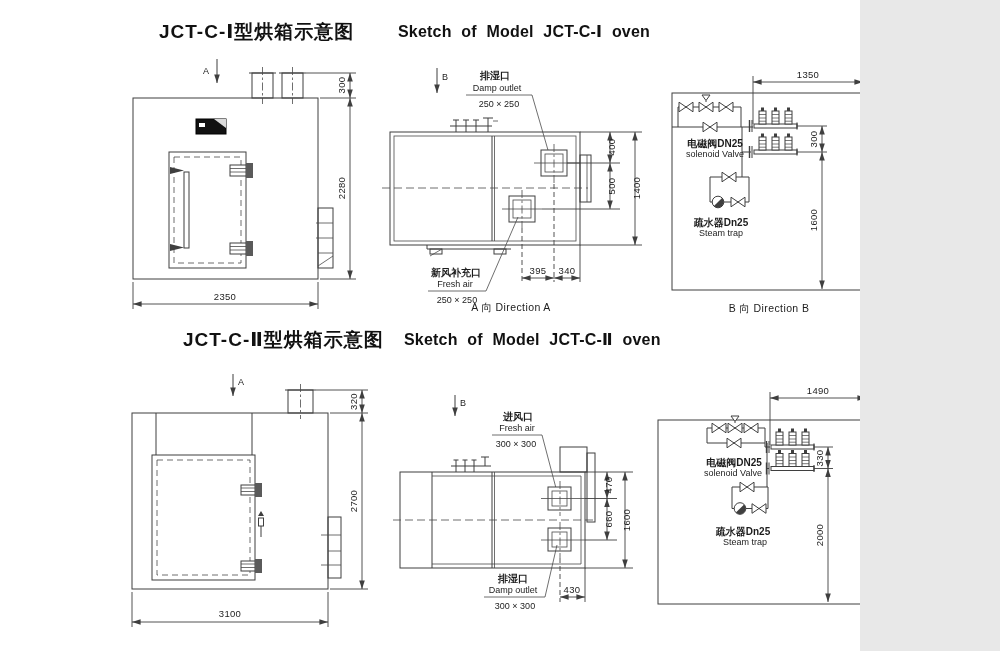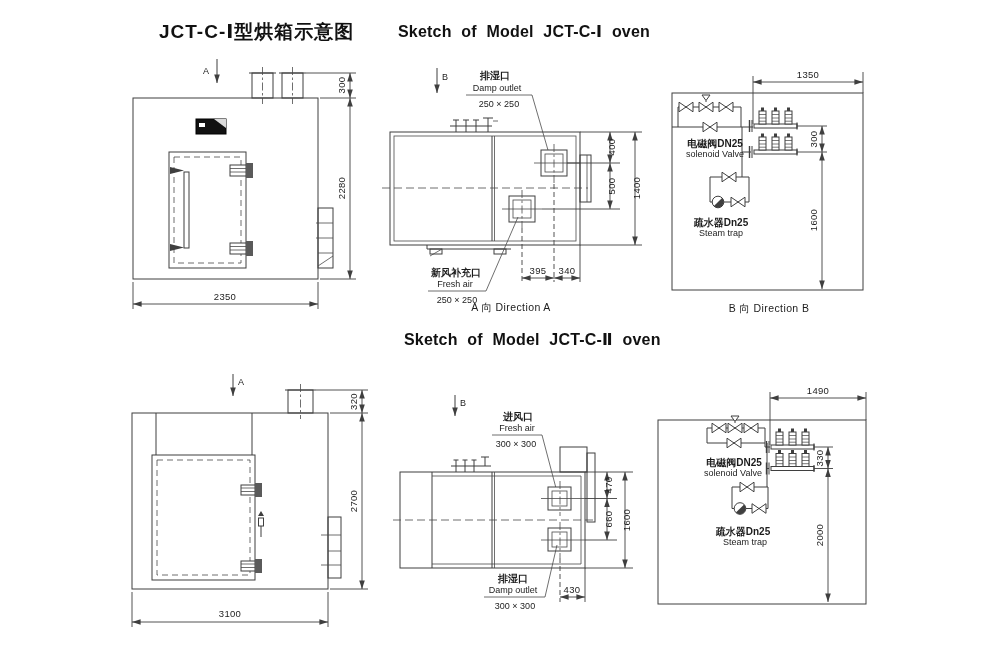--- a/index.html
+++ b/index.html
@@ -1,16 +1,16 @@
 <!DOCTYPE html>
 <html><head>
 <meta charset="utf-8">
 <style>
   html,body{margin:0;padding:0;background:#e8e8e8;}
-  #canvas{position:relative;width:1000px;height:651px;background:#ffffff;overflow:hidden;
+  #canvas{position:relative;width:860px;height:651px;background:#ffffff;overflow:hidden;
           font-family:"Liberation Sans","DejaVu Sans",sans-serif;}
   .abs{position:absolute;}
   .ttl-cn{font-weight:bold;font-size:19px;letter-spacing:1px;color:#111;}
   .ttl-en{font-weight:bold;font-size:16px;word-spacing:5px;letter-spacing:.2px;color:#111;}
   svg{position:absolute;overflow:visible;}
   svg text{font-family:"Liberation Sans","DejaVu Sans",sans-serif;fill:#1c1c1c;}
   .ln{stroke:#3f3f3f;stroke-width:1;fill:none;}
   .thin{stroke:#4a4a4a;stroke-width:.8;fill:none;}
   .dimln{stroke:#3f3f3f;stroke-width:.9;fill:none;}
   .dash{stroke-dasharray:6 4;}
@@ -71,20 +71,21 @@
       </g>
       <g id="trp">
         <circle r="5.8" fill="#ffffff" stroke="#3f3f3f" stroke-width="1"></circle>
         <path d="M4.1,-4.1 A5.8,5.8 0 0 1 -4.1,4.1 Z" fill="#3f3f3f"></path>
       </g>
     </defs>
   </svg>
 
   <div class="abs ttl-cn" style="left:159px;top:19px;">JCT-C-Ⅰ型烘箱示意图</div>
   <div class="abs ttl-en" style="left:398px;top:22px;">Sketch of Model JCT-C-Ⅰ oven</div>
+  <div class="abs ttl-cn" style="left:183px;top:327px;">JCT-C-Ⅱ型烘箱示意图</div>
   <div class="abs ttl-en" style="left:404px;top:330px;">Sketch of Model JCT-C-Ⅱ oven</div>
 
   <svg style="left:118px;top:55px;" width="252" height="262">
     <g>
       <text x="85" y="19" class="lbl">A</text>
       <line x1="99" y1="4" x2="99" y2="28" class="ln" marker-end="url(#dar)"></line>
     </g>
     <g>
       <rect x="15" y="43" width="185" height="181" class="ln"></rect>
       <g>

